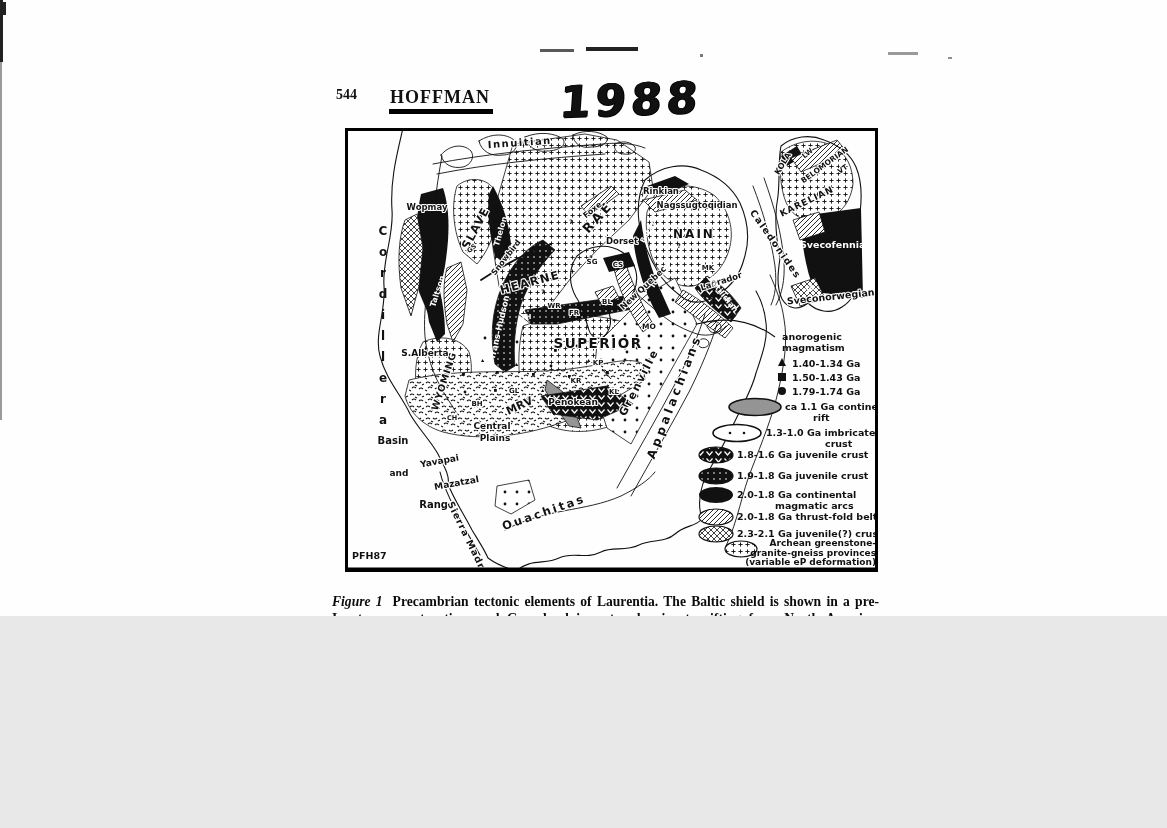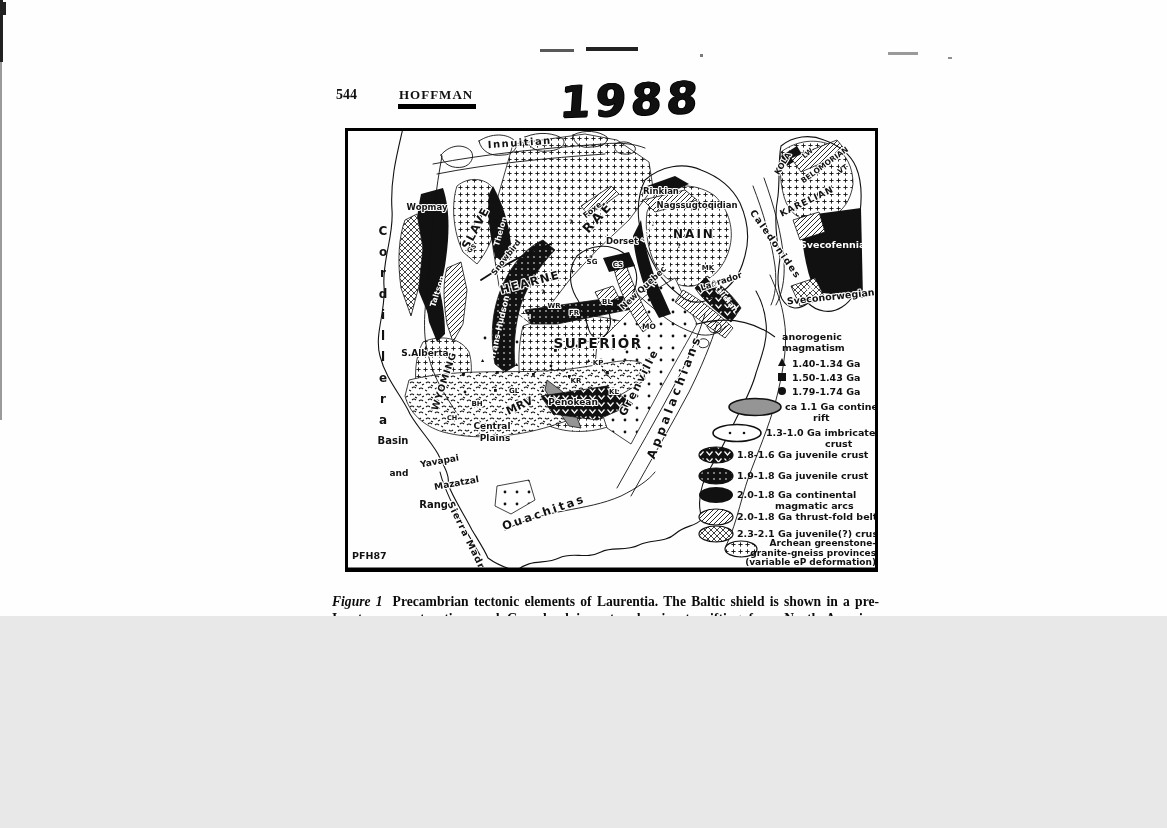--- a/index.html
+++ b/index.html
@@ -1,22 +1,22 @@
 <!DOCTYPE html>
 <html><head>
 <meta charset="utf-8">
 <style>
   html,body{margin:0;padding:0;background:#e8e8e8;}
   .page{position:relative;width:1167px;height:616px;background:#fefefe;overflow:hidden;
         font-family:"DejaVu Sans",sans-serif;color:#111;}
   
   .pagenum{position:absolute;left:336px;top:87px;font-family:"Liberation Serif",serif;
            font-size:14px;font-weight:700;}
-  .runhead{position:absolute;left:398px;top:87px;font-family:"Liberation Serif",serif;
-           font-size:13px;font-weight:800;letter-spacing:1px;border-bottom:5px solid #000;
+  .runhead{position:absolute;left:389px;top:87px;font-family:"Liberation Serif",serif;
+           font-size:18px;font-weight:800;letter-spacing:1px;border-bottom:5px solid #000;
            padding:0 3px 1px 1px;}
   .hand-year{position:absolute;left:560px;top:74px;font-size:44px;font-weight:900;
              letter-spacing:5px;transform:rotate(-2deg) skewX(-6deg);
              text-shadow:1px 0 #000,-1px 0 #000,0 1px #000;}
   
   .mapwrap{position:absolute;left:345px;top:128px;width:533px;height:444px;}
   svg text{font-family:"DejaVu Sans",sans-serif;font-weight:700;fill:#111;text-anchor:middle;}
   .halo{paint-order:stroke;stroke:#fff;stroke-width:2.2px;stroke-linejoin:round;}
   .wlab{fill:#fff;}
   .ll{text-anchor:start;}

